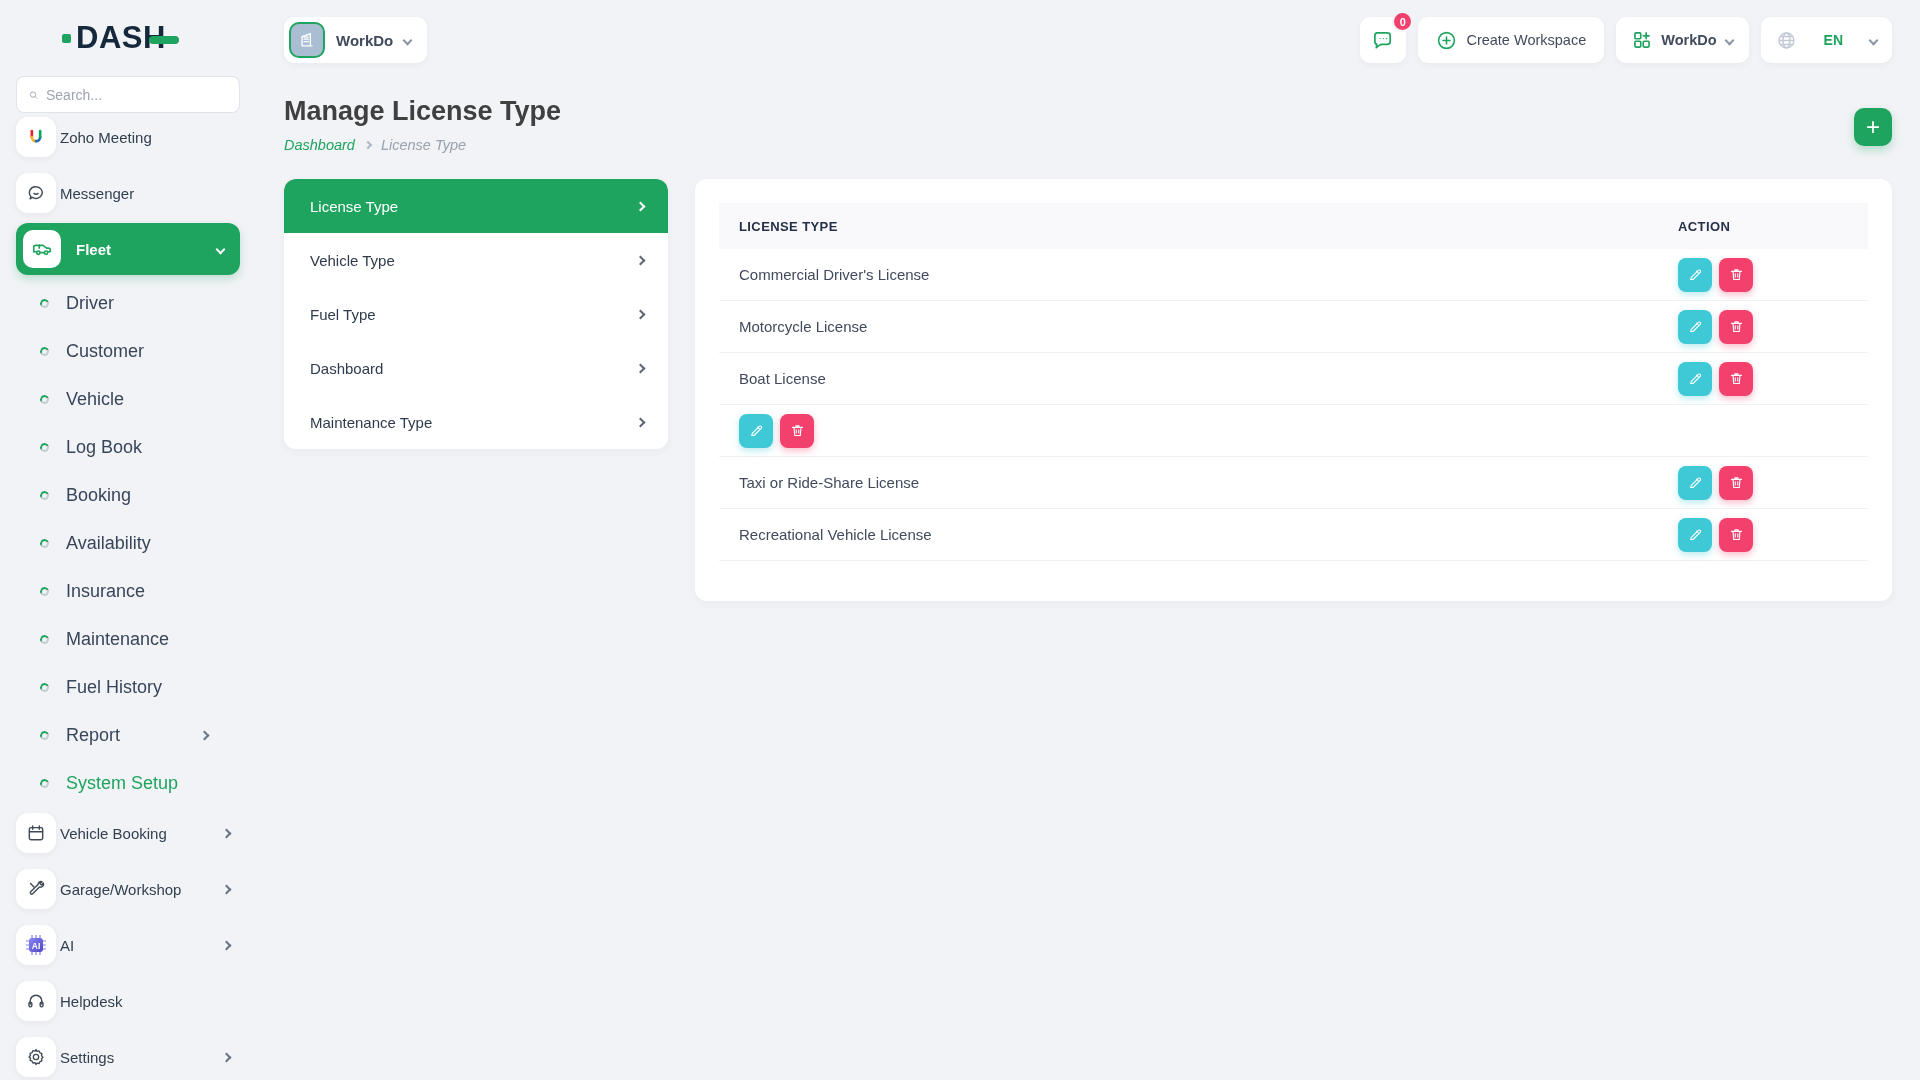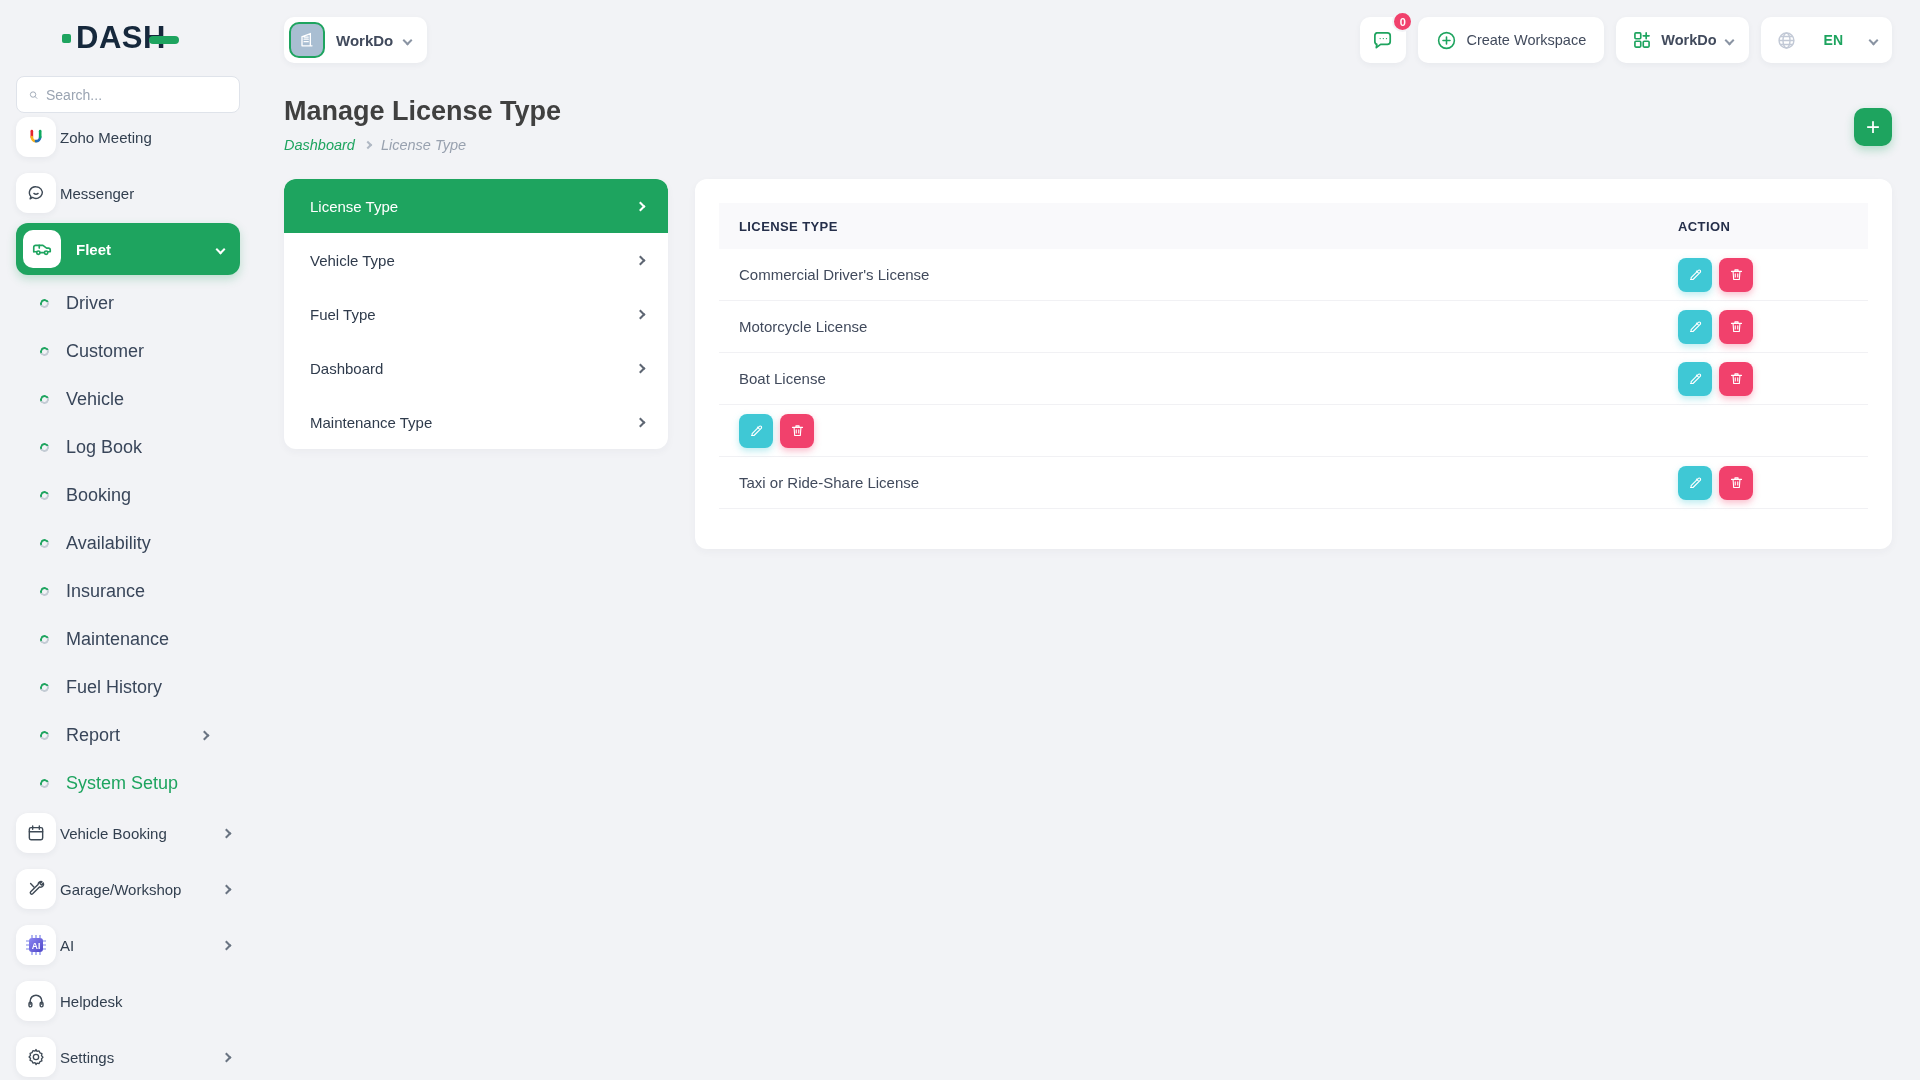--- a/index.html
+++ b/index.html
@@ -440,18 +440,34 @@
               </svg>
             </button>
             <button class="act-btn act-del">
               <svg width="15" height="15" viewBox="0 0 24 24" fill="none" stroke="#fff" stroke-width="1.8" stroke-linecap="round" stroke-linejoin="round">
                 <path d="M4 7h16M9.5 7V4.5h5V7M6.5 7l1 13h9l1-13M10 11v5M14 11v5"></path>
               </svg>
             </button>
           </span>
         </div>
 
+        <div class="trow">
+          <span class="col-name">Recreational Vehicle License</span>
+          <span class="actions">
+            <button class="act-btn act-edit">
+              <svg width="15" height="15" viewBox="0 0 24 24" fill="none" stroke="#fff" stroke-width="1.8" stroke-linecap="round" stroke-linejoin="round">
+                <path d="M4 20h4L19.5 8.5a2.1 2.1 0 0 0-3-3L5 17v3z"></path>
+                  <path d="M13.5 6.5l3 3"></path>
+              </svg>
+            </button>
+            <button class="act-btn act-del">
+              <svg width="15" height="15" viewBox="0 0 24 24" fill="none" stroke="#fff" stroke-width="1.8" stroke-linecap="round" stroke-linejoin="round">
+                <path d="M4 7h16M9.5 7V4.5h5V7M6.5 7l1 13h9l1-13M10 11v5M14 11v5"></path>
+              </svg>
+            </button>
+          </span>
+        </div>
 
       </div>
     </div>
 
   </main>
 </div>
 
 </body></html>

